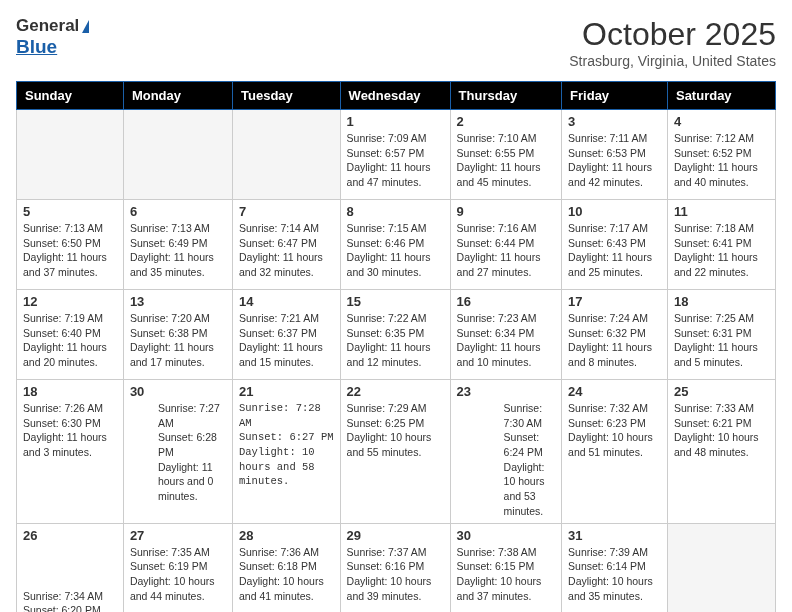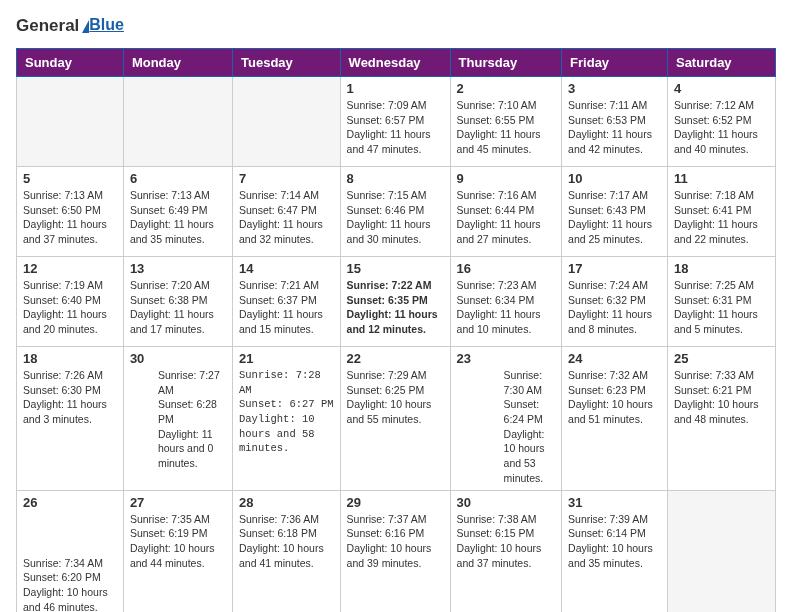--- a/index.html
+++ b/index.html
@@ -27,21 +27,21 @@
     .location {
       font-size: 14px;
       color: #555;
     }
     .calendar {
       width: 100%;
       border-collapse: collapse;
       border: 1px solid #ccc;
     }
     .calendar th {
-      background-color: #701a75;
+      background-color: #000000;
       color: #fff;
       padding: 6px 8px;
       font-size: 13px;
       font-weight: bold;
       text-align: left;
       border: 1px solid #1a5fa8;
     }
     .calendar td {
       vertical-align: top;
       padding: 4px 6px;
@@ -66,32 +66,32 @@
       font-size: 10.5px;
       color: #333;
       line-height: 1.4;
     }
     .logo-row {
       display: flex;
       align-items: center;
     }
     .logo-text-group {
       display: flex;
-      flex-direction: row;
+      flex-direction: column;
       margin-left: 0;
     }
     .logo-line1 {
       font-size: 17px;
       font-weight: bold;
       color: #333;
       display: flex;
       align-items: center;
     }
     .logo-line2 {
-      font-size: 16px;
+      font-size: 19px;
       font-weight: bold;
       color: #1a5fa8;
       text-decoration: underline;
     }
     .triangle-icon {
       width: 0;
       height: 0;
       border-left: 7px solid transparent;
       border-right: 0px solid transparent;
       border-bottom: 13px solid #1a5fa8;
@@ -105,20 +105,24 @@
 <div class="header">
   <div class="logo-row">
     <div class="logo-text-group">
       <div class="logo-line1">
         <span>General</span>
         <span class="triangle-icon"></span>
       </div>
       <div class="logo-line2">Blue</div>
     </div>
   </div>
+  <div class="title-block">
+    <div class="month-year">October 2025</div>
+    <div class="location">Strasburg, Virginia, United States</div>
+  </div>
 </div>
 
 <table class="calendar">
   <thead>
     <tr>
     <th>Sunday</th>
         <th>Monday</th>
         <th>Tuesday</th>
         <th>Wednesday</th>
         <th>Thursday</th>
@@ -214,21 +218,21 @@
 Daylight: 11 hours and 17 minutes.</div>
         </td>
         <td>
           <span class="day-num">14</span>
           <div class="day-info" style="white-space: pre-line;">Sunrise: 7:21 AM
 Sunset: 6:37 PM
 Daylight: 11 hours and 15 minutes.</div>
         </td>
         <td>
           <span class="day-num">15</span>
-          <div class="day-info" style="white-space: pre-line; font-weight: bold;">Sunrise: 7:22 AM
+          <div class="day-info" style="white-space: pre-line;">Sunrise: 7:22 AM
 Sunset: 6:35 PM
 Daylight: 11 hours and 12 minutes.</div>
         </td>
         <td>
           <span class="day-num">16</span>
           <div class="day-info" style="white-space: pre-line;">Sunrise: 7:23 AM
 Sunset: 6:34 PM
 Daylight: 11 hours and 10 minutes.</div>
         </td>
         <td>

